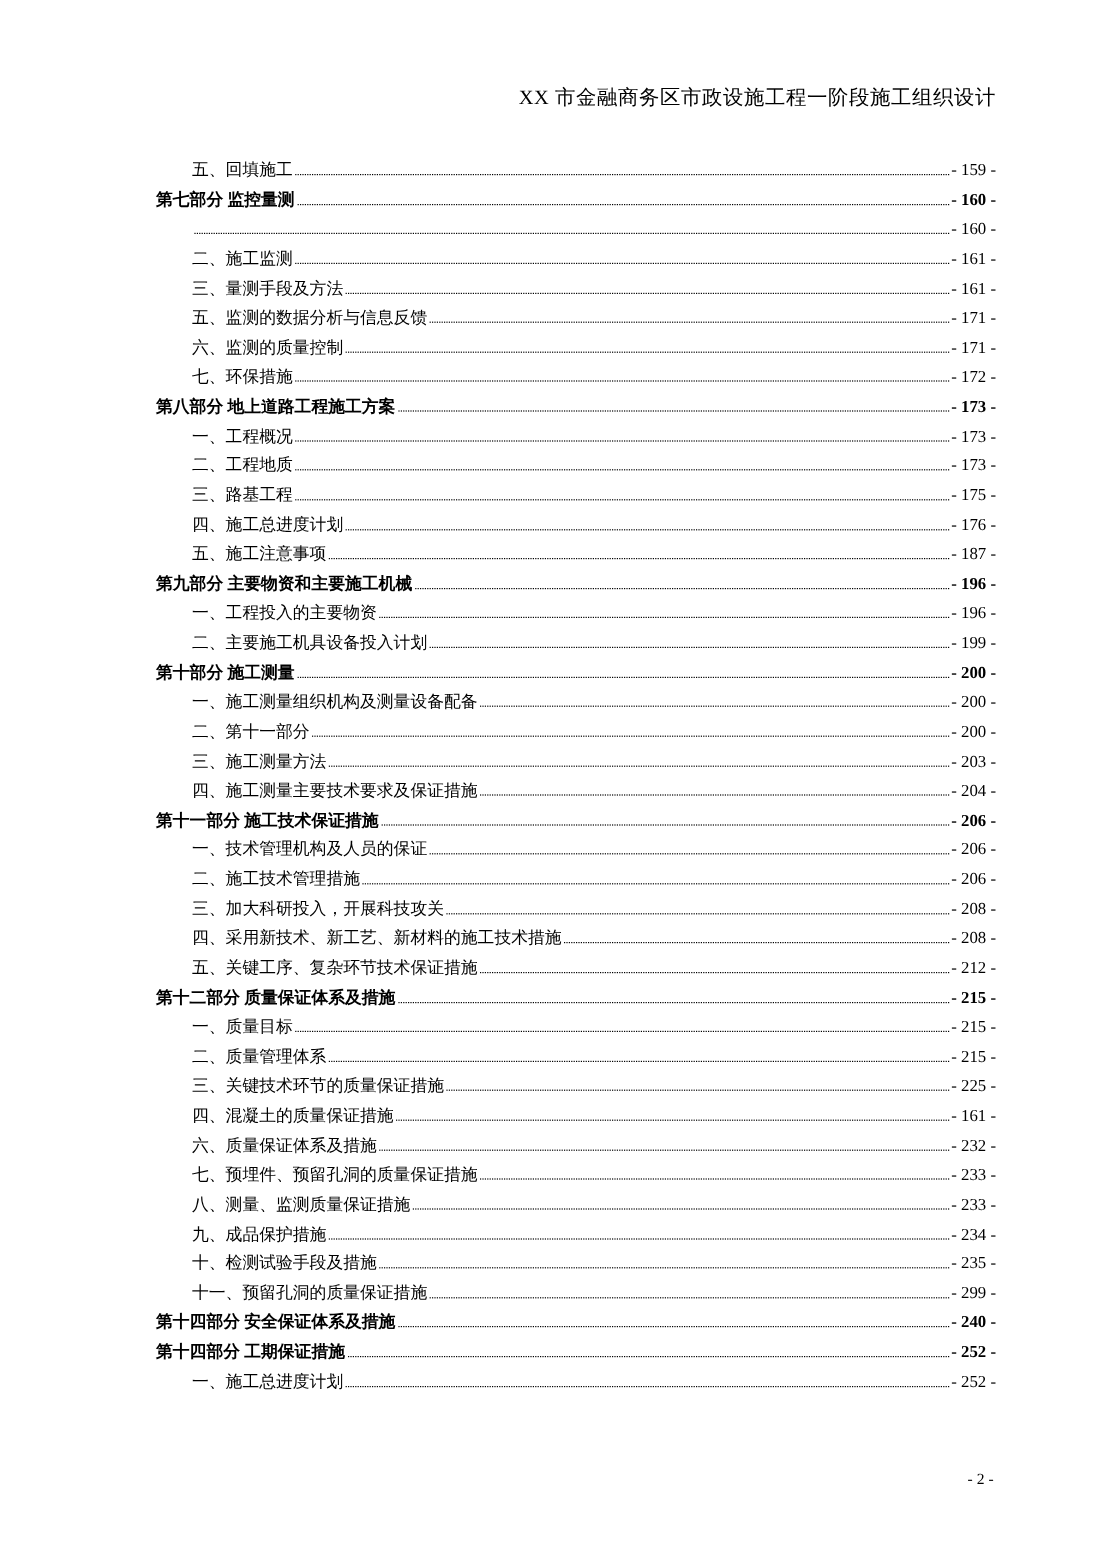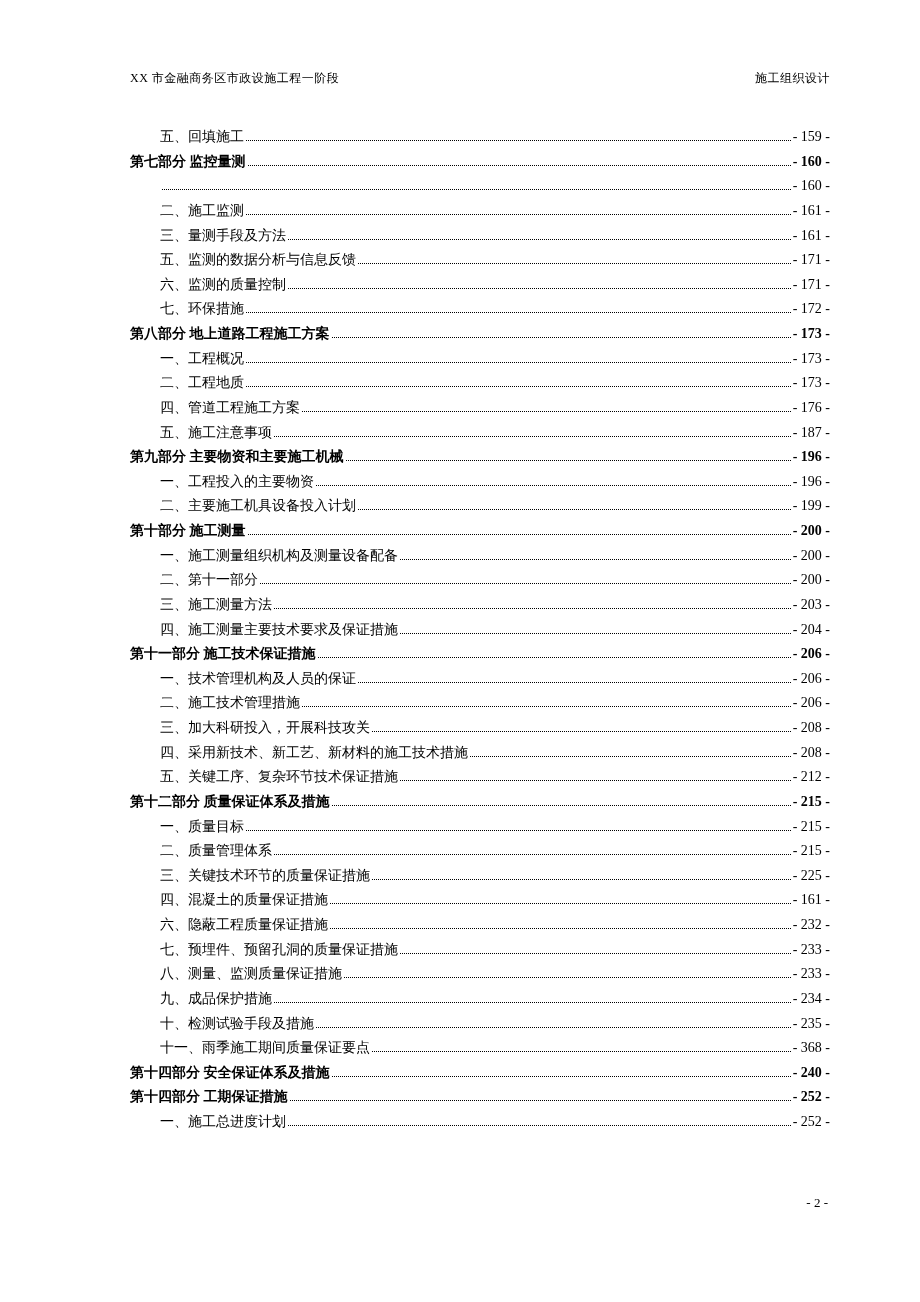--- a/index.html
+++ b/index.html
@@ -10,22 +10,22 @@
     width: 920px;
   }
   .page {
     padding: 70px 90px 50px 130px;
     box-sizing: border-box;
     width: 920px;
     position: relative;
   }
   .header-row {
     display: flex;
-    justify-content: space-between;
-    font-size: 12px;
+    justify-content: flex-end;
+    font-size: 17px;
     color: #000;
     margin-bottom: 38px;
     letter-spacing: 0.5px;
   }
   .toc {
     font-size: 14px;
     color: #000;
   }
   .toc-entry {
     display: flex;
@@ -123,21 +123,26 @@
         <span class="toc-label">一、工程概况</span>
         <span class="toc-dots"></span>
         <span class="toc-page">- 173 -</span>
       </div>
       <div class="toc-entry item">
         <span class="toc-label">二、工程地质</span>
         <span class="toc-dots"></span>
         <span class="toc-page">- 173 -</span>
       </div>
       <div class="toc-entry item">
-        <span class="toc-label">四、管道工程施工方案</span>
+        <span class="toc-label">三、路基工程</span>
+        <span class="toc-dots"></span>
+        <span class="toc-page">- 175 -</span>
+      </div>
+      <div class="toc-entry item">
+        <span class="toc-label">四、施工总进度计划</span>
         <span class="toc-dots"></span>
         <span class="toc-page">- 176 -</span>
       </div>
       <div class="toc-entry item">
         <span class="toc-label">五、施工注意事项</span>
         <span class="toc-dots"></span>
         <span class="toc-page">- 187 -</span>
       </div>
       <div class="toc-entry section">
         <span class="toc-label">第九部分   主要物资和主要施工机械</span>
@@ -228,21 +233,21 @@
         <span class="toc-label">三、关键技术环节的质量保证措施</span>
         <span class="toc-dots"></span>
         <span class="toc-page">- 225 -</span>
       </div>
       <div class="toc-entry item">
         <span class="toc-label">四、混凝土的质量保证措施</span>
         <span class="toc-dots"></span>
         <span class="toc-page">- 161 -</span>
       </div>
       <div class="toc-entry item">
-        <span class="toc-label">六、隐蔽工程质量保证措施</span>
+        <span class="toc-label">六、质量保证体系及措施</span>
         <span class="toc-dots"></span>
         <span class="toc-page">- 232 -</span>
       </div>
       <div class="toc-entry item">
         <span class="toc-label">七、预埋件、预留孔洞的质量保证措施</span>
         <span class="toc-dots"></span>
         <span class="toc-page">- 233 -</span>
       </div>
       <div class="toc-entry item">
         <span class="toc-label">八、测量、监测质量保证措施</span>
@@ -253,23 +258,23 @@
         <span class="toc-label">九、成品保护措施</span>
         <span class="toc-dots"></span>
         <span class="toc-page">- 234 -</span>
       </div>
       <div class="toc-entry item">
         <span class="toc-label">十、检测试验手段及措施</span>
         <span class="toc-dots"></span>
         <span class="toc-page">- 235 -</span>
       </div>
       <div class="toc-entry item">
-        <span class="toc-label">十一、雨季施工期间质量保证要点</span>
-        <span class="toc-dots"></span>
-        <span class="toc-page">- 368 -</span>
+        <span class="toc-label">十一、预留孔洞的质量保证措施</span>
+        <span class="toc-dots"></span>
+        <span class="toc-page">- 299 -</span>
       </div>
       <div class="toc-entry section">
         <span class="toc-label">第十四部分  安全保证体系及措施</span>
         <span class="toc-dots"></span>
         <span class="toc-page">- 240 -</span>
       </div>
       <div class="toc-entry section">
         <span class="toc-label">第十四部分  工期保证措施</span>
         <span class="toc-dots"></span>
         <span class="toc-page">- 252 -</span>

